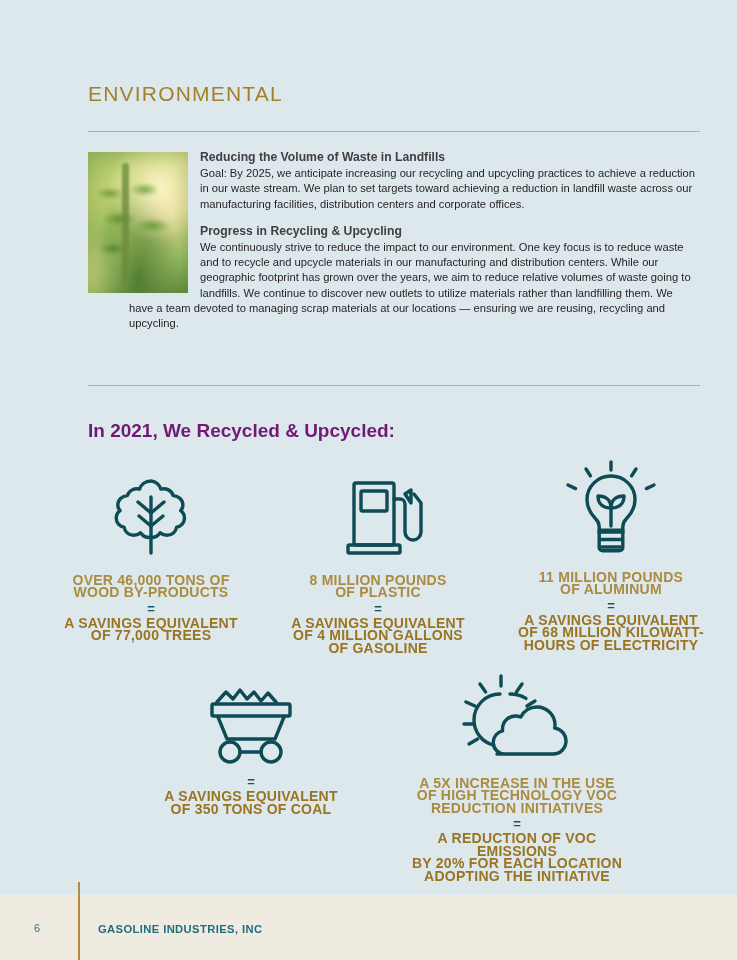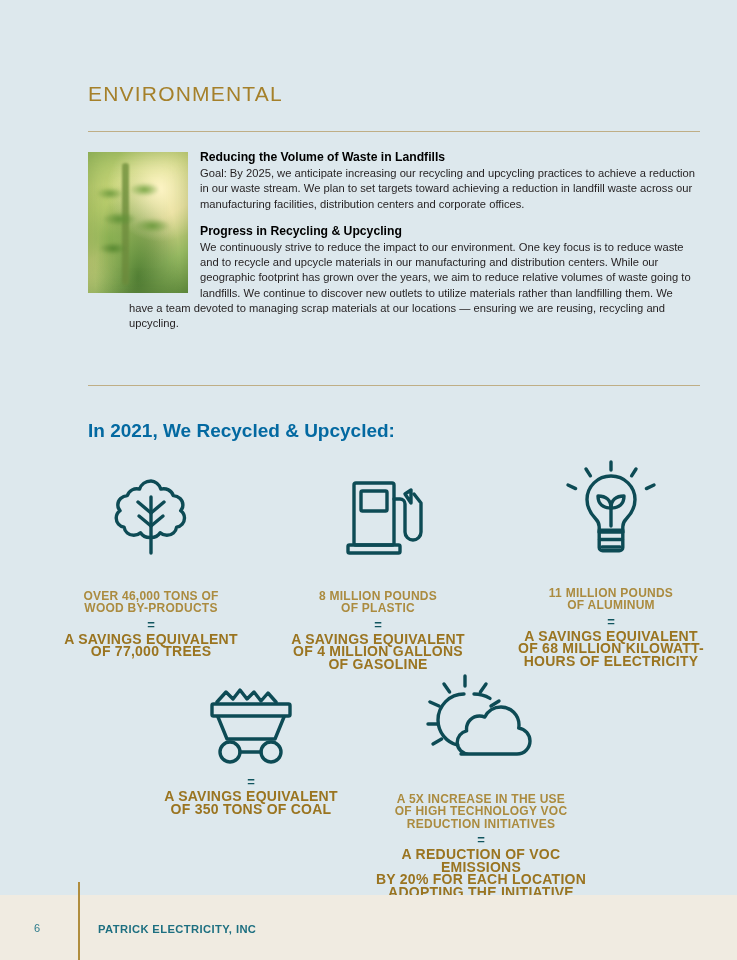--- a/index.html
+++ b/index.html
@@ -50,52 +50,52 @@
     filter:blur(1.4px);
   }
 
   
   .textcol{
     position:absolute;left:88px;top:150px;width:612px;
     font-size:11.2px;line-height:15.2px;color:#231f20;
   }
   .float-sp{float:left;width:112px;height:150px;}
   .sub-head{
-    color:#000000;font-weight:bold;font-size:12.2px;
+    color:#404040;font-weight:bold;font-size:12.2px;
     margin:0 0 1px 0;
   }
   .body-p{margin:0 0 0 0;text-align:left;padding-left:41px;}
   .gap{height:12px;}
 
   
   .stats-heading{
     position:absolute;left:88px;top:420px;
-    font-size:19px;font-weight:bold;color:#0369a1;
+    font-size:19px;font-weight:bold;color:#701a75;
   }
 
   
   .stat{position:absolute;text-align:center;width:218px;}
   .stat .icon{height:100px;display:flex;align-items:flex-end;justify-content:center;}
   .stat .lbl{
-    margin-top:25px;font-size:12px;font-weight:bold;letter-spacing:.25px;
+    margin-top:9px;font-size:14px;font-weight:bold;letter-spacing:.25px;
     color:#ab8b3f;line-height:12.4px;
   }
   .stat .eq{
     font-size:13px;font-weight:bold;color:#11555f;line-height:15px;margin:2px 0 1px;
   }
   .stat .res{
     font-size:14px;font-weight:bold;letter-spacing:.25px;
     color:#9a7420;line-height:12.6px;
   }
 
   .p1{left:42px;top:465px;}
   .p2{left:269px;top:465px;}
   .p3{left:502px;top:462px;}
   .p4{left:142px;top:672px;}
-  .p5{left:372px;top:668px;}
+  .p5{left:408px;top:668px;}
 
   
   .footer{
     position:absolute;left:0;bottom:0;width:737px;height:65px;
     background:#f0ebe1;
   }
   .footer-rule{
     position:absolute;left:78px;bottom:0;width:1.6px;height:78px;
     background:#b08d3e;
   }
@@ -234,15 +234,15 @@
       </svg>
     </div>
     <div class="lbl">A 5X INCREASE IN THE USE<br>OF HIGH TECHNOLOGY VOC<br>REDUCTION INITIATIVES</div>
     <div class="eq">=</div>
     <div class="res">A REDUCTION OF VOC EMISSIONS<br>BY 20% FOR EACH LOCATION<br>ADOPTING THE INITIATIVE</div>
   </div>
 
   <div class="footer"></div>
   <div class="footer-rule"></div>
   <div class="page-num">6</div>
-  <div class="company">PATRICK ELECTRICITY, INC</div>
+  <div class="company">GASOLINE INDUSTRIES, INC</div>
 
 </div>
 
 </body></html>

